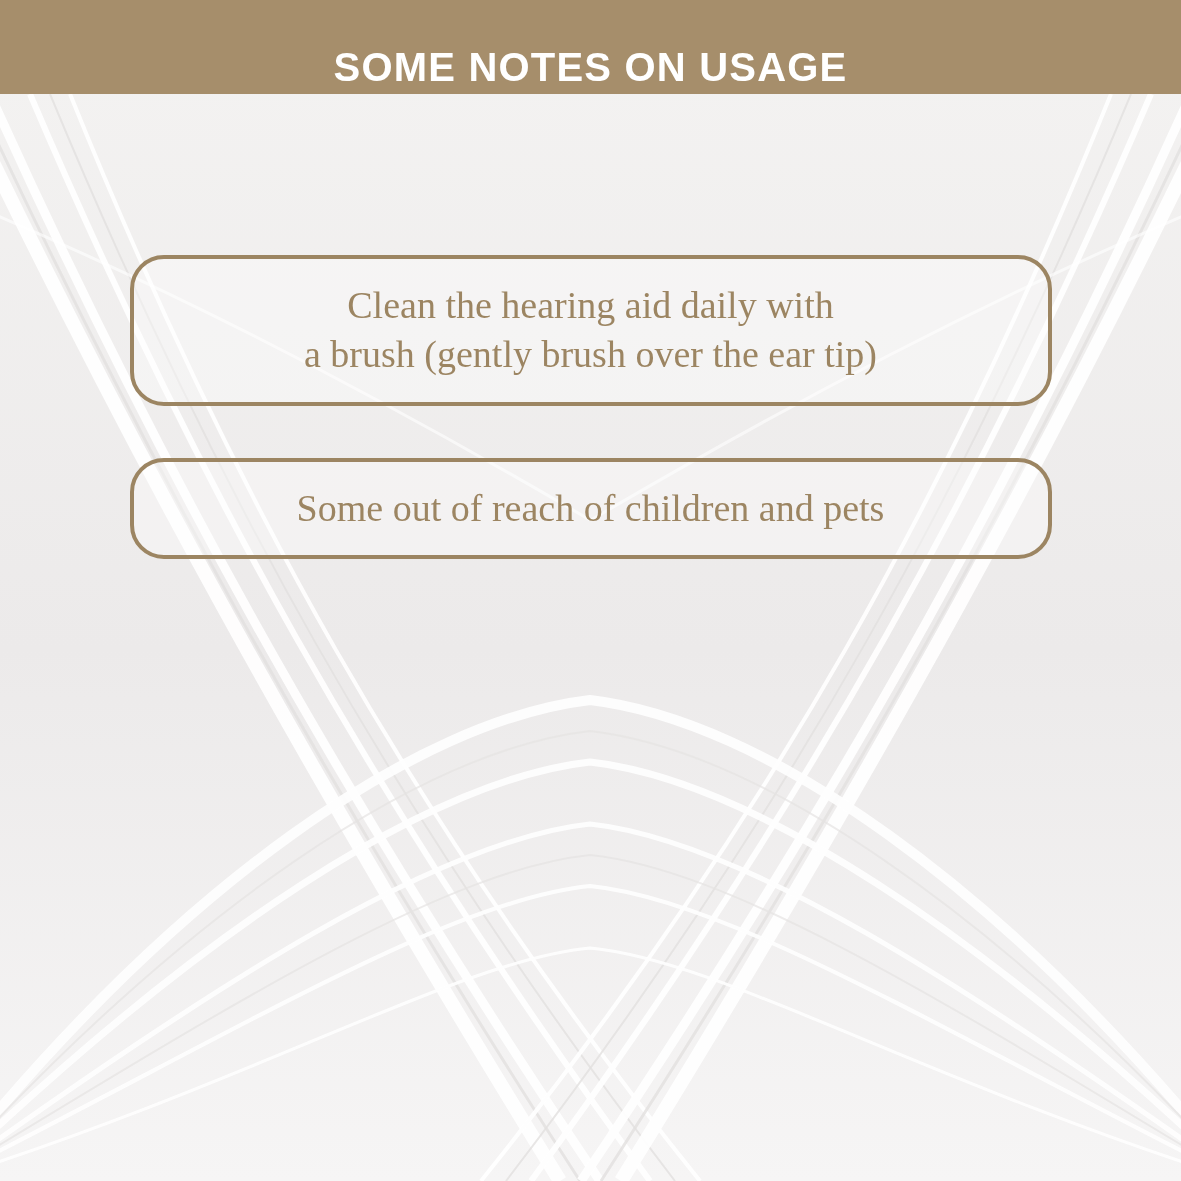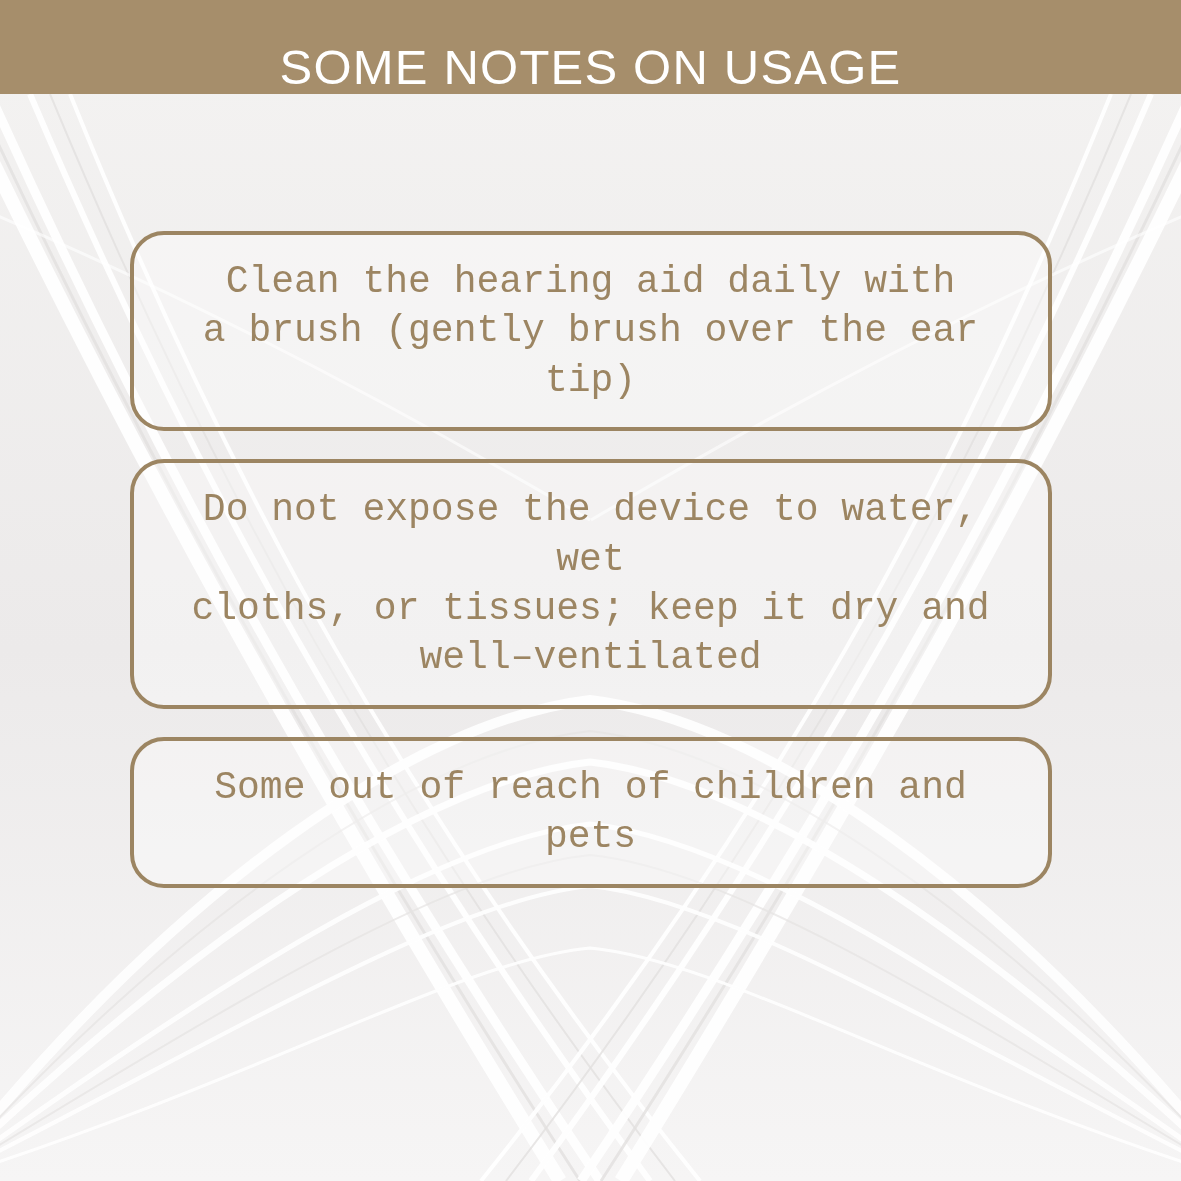--- a/index.html
+++ b/index.html
@@ -41,22 +41,22 @@
     height: 94px;
     background: #a68e6b;
     z-index: 3;
     display: flex;
     align-items: center;
     justify-content: center;
   }
   .header-title {
     color: #ffffff;
     font-family: "Liberation Sans", sans-serif;
-    font-size: 49px;
-    font-weight: normal;
+    font-size: 40px;
+    font-weight: bold;
     letter-spacing: 1.2px;
     text-transform: uppercase;
     line-height: 1;
     white-space: nowrap;
     margin-top: 40px;
   }
 
   
   .notes-list {
     position: absolute;
@@ -73,28 +73,29 @@
   }
 
   .note-card {
     width: 922px;
     box-sizing: border-box;
     border: 4px solid #9c8562;
     border-radius: 34px;
     background: rgba(255, 255, 255, 0.35);
     color: #9c8562;
     text-align: center;
-    font-family: Liberation Mono, monospace;
+    font-family: Liberation Serif, serif;
     font-size: 38px;
     line-height: 1.3;
     padding: 22px 30px;
     display: flex;
     align-items: center;
     justify-content: center;
     min-height: 118px;
+    margin-top: 24px;
   }
   .note-text {
     display: block;
     white-space: pre-line;
   }
 
   .note-card.single-line {
     min-height: 100px;
   }
 </style>
@@ -155,22 +156,18 @@
 
   <div class="header-bar">
     <div class="header-title">Some Notes on Usage</div>
   </div>
 
   <div class="notes-list">
     <div class="note-card">
       <span class="note-text">Clean the hearing aid daily with
 a brush (gently brush over the ear tip)</span>
     </div>
-    <div class="note-card">
-      <span class="note-text">Do not expose the device to water, wet
-cloths, or tissues; keep it dry and well–ventilated</span>
-    </div>
     <div class="note-card single-line">
       <span class="note-text">Some out of reach of children and pets</span>
     </div>
   </div>
 
 </div>
 
 </body></html>

